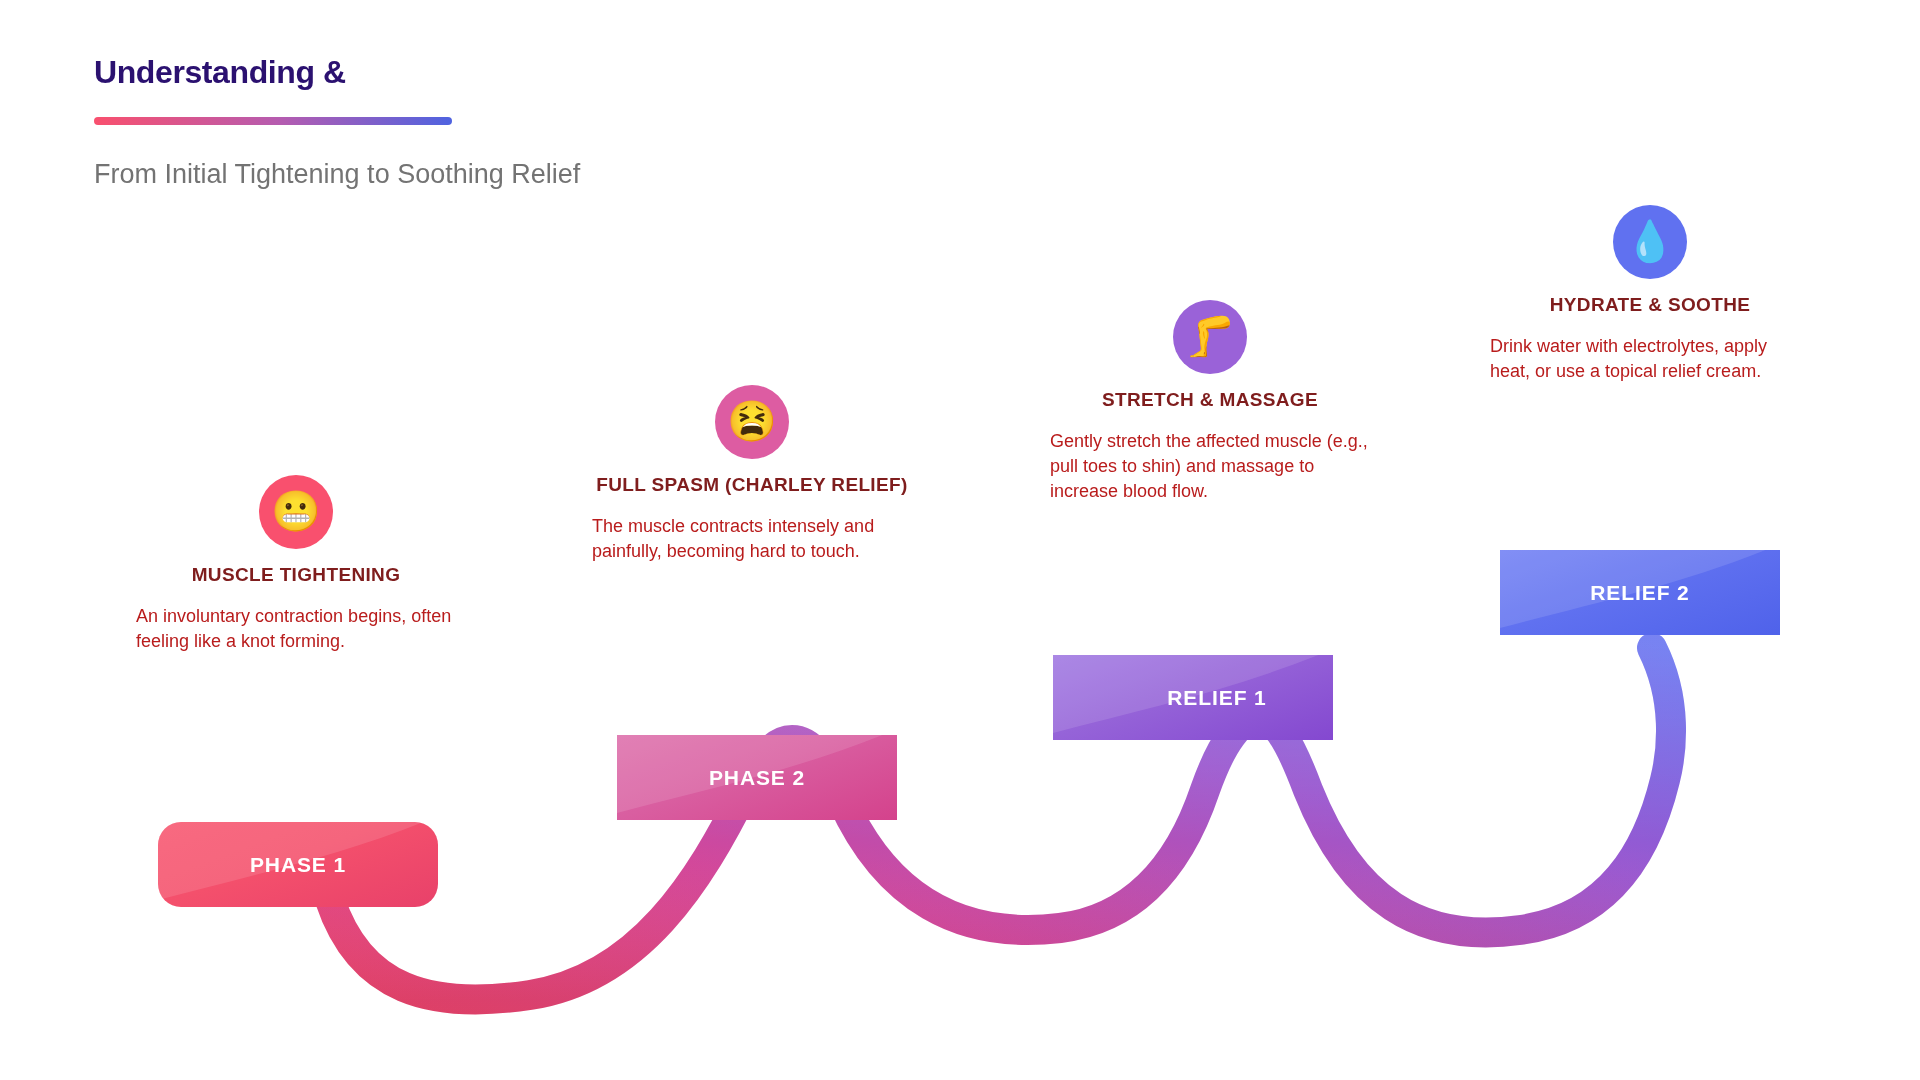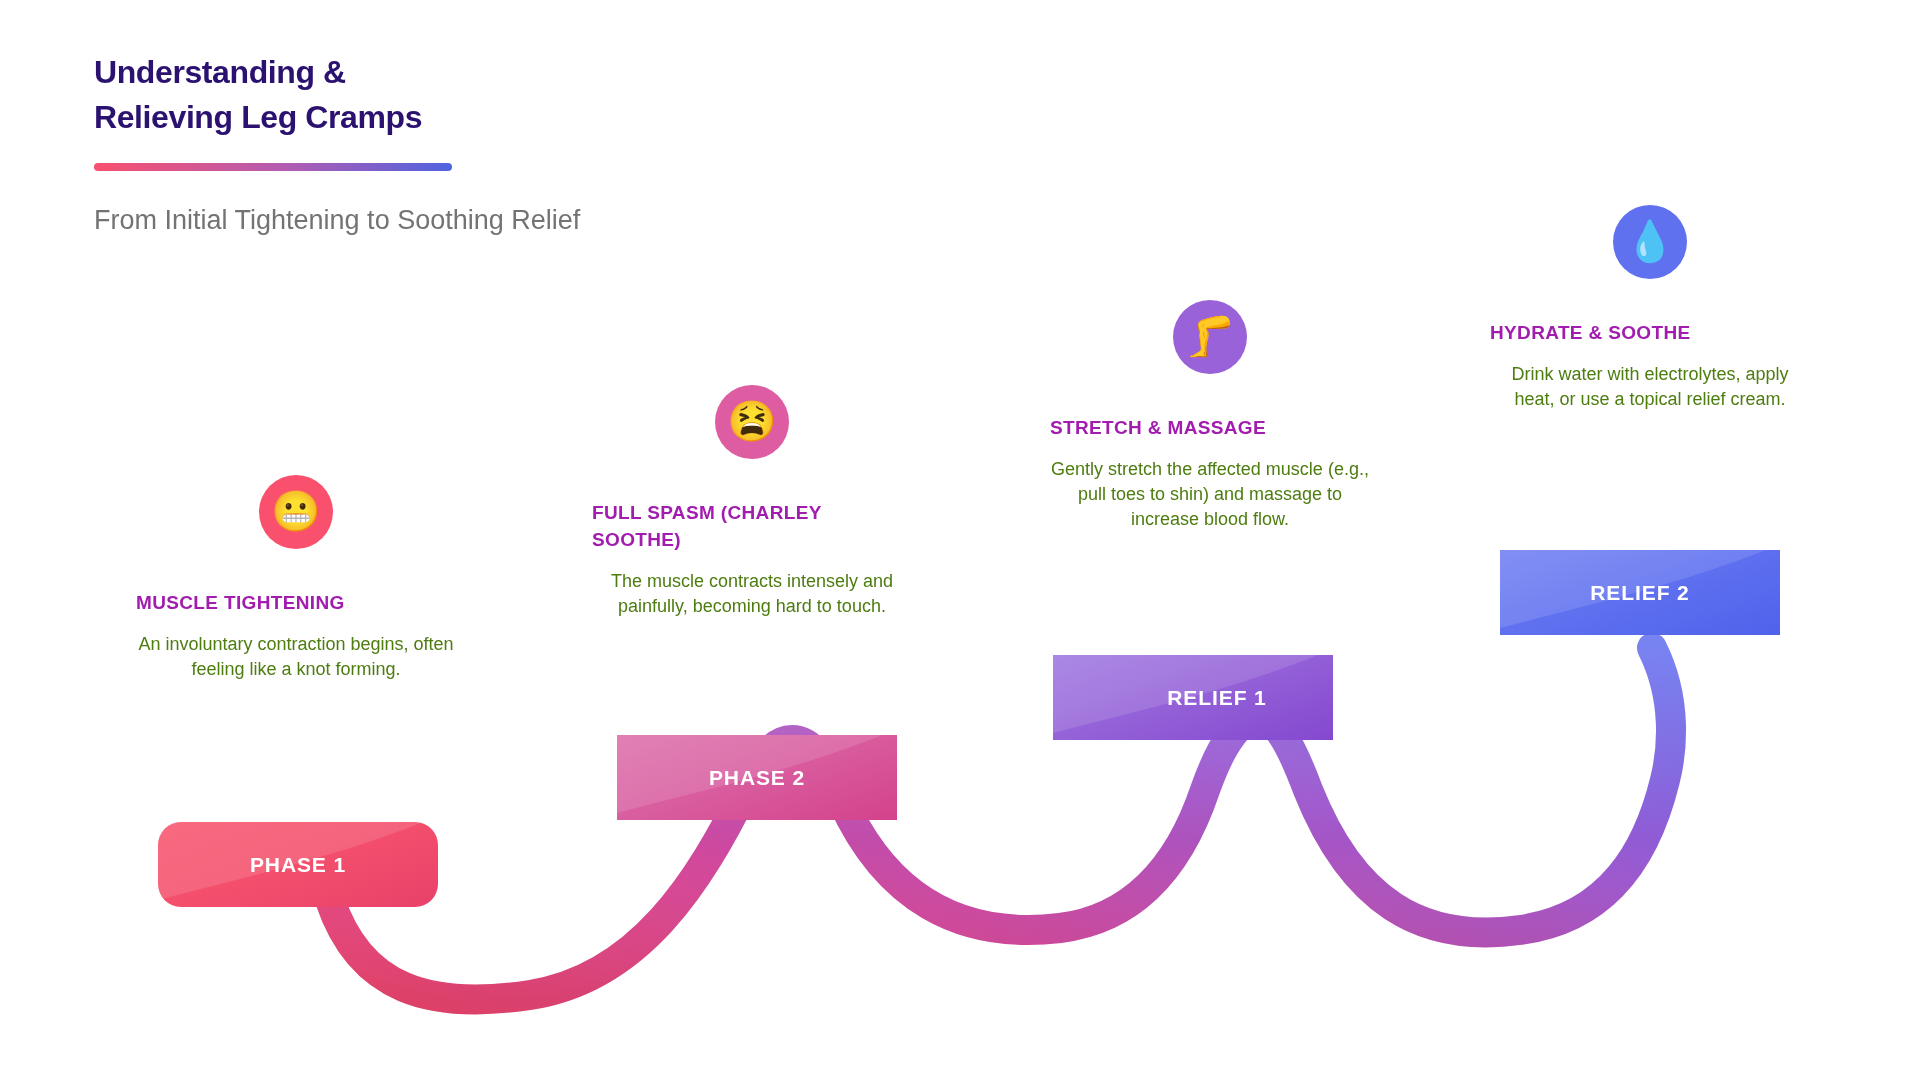--- a/index.html
+++ b/index.html
@@ -30,27 +30,27 @@
 
   
   .node{ position:absolute; width:320px; }
   .bubble{
     width:74px; height:74px; border-radius:50%;
     margin:0 auto; display:flex; align-items:center; justify-content:center;
     font-size:40px; line-height:1;
   }
   .bubble .glyph{ display:block; transform:translateY(-1px); }
   .node-title{
-    margin-top:41px; text-align:left;
+    margin-top:13px; text-align:center;
     font-size:19px; font-weight:bold; letter-spacing:0.35px;
-    color:#a21caf; line-height:1.42;
+    color:#7f1d1d; line-height:1.42;
   }
   .node-desc{
-    margin-top:15px; text-align:center;
-    font-size:18px; color:#4d7c0f; line-height:1.39;
+    margin-top:15px; 
+    font-size:18px; color:#b91c1c; line-height:1.39;
   }
 
   
   .banner{
     position:absolute; width:280px; height:85px;
     display:flex; align-items:center; justify-content:center;
     overflow:hidden;
   }
   .banner .swoosh{
     position:absolute; inset:0; overflow:hidden; pointer-events:none;
@@ -103,21 +103,20 @@
              C 1222 742, 1240 718, 1258 718
              C 1276 718, 1290 742, 1308 790
              C 1352 900, 1420 944, 1520 930
              C 1610 918, 1648 850, 1665 780
              C 1672 752, 1678 700, 1652 648" fill="none" stroke="url(#flowShade)" stroke-width="30" stroke-linecap="round" stroke-linejoin="round"></path>
   </svg>
 
   <div id="header">
     <h1 id="title">
       <span class="tline">Understanding &amp;</span>
-      <span class="tline">Relieving Leg Cramps</span>
     </h1>
     <div id="rule"></div>
     <div id="subtitle">From Initial Tightening to Soothing Relief</div>
   </div>
 
   <div class="node" style="left:136px; top:475px;">
     <div class="bubble" style="background:#F9506E;">
       <span class="glyph">😬</span>
     </div>
     <div class="node-title">MUSCLE TIGHTENING</div>
@@ -129,21 +128,21 @@
         <path d="M0 78 C 90 54, 185 34, 280 -6 L280 -14 L0 -14 Z" fill="#ffffff" fill-opacity="0.12"></path>
       </svg>
     </span>
     <span class="blabel">PHASE 1</span>
   </div>
 
   <div class="node" style="left:592px; top:385px;">
     <div class="bubble" style="background:#DD5CA2;">
       <span class="glyph">😫</span>
     </div>
-    <div class="node-title">FULL SPASM (CHARLEY SOOTHE)</div>
+    <div class="node-title">FULL SPASM (CHARLEY RELIEF)</div>
     <div class="node-desc">The muscle contracts intensely and painfully, becoming hard to touch.</div>
   </div>
   <div class="banner" style="left:611px; top:735px; background:linear-gradient(160deg,#DD6FAB 0%,#D95EA0 45%,#D4428C 100%);margin-left:6px;">
     <span class="swoosh">
       <svg width="280" height="85" viewBox="0 0 280 85">
         <path d="M0 78 C 90 54, 185 34, 280 -6 L280 -14 L0 -14 Z" fill="#ffffff" fill-opacity="0.12"></path>
       </svg>
     </span>
     <span class="blabel">PHASE 2</span>
   </div>

